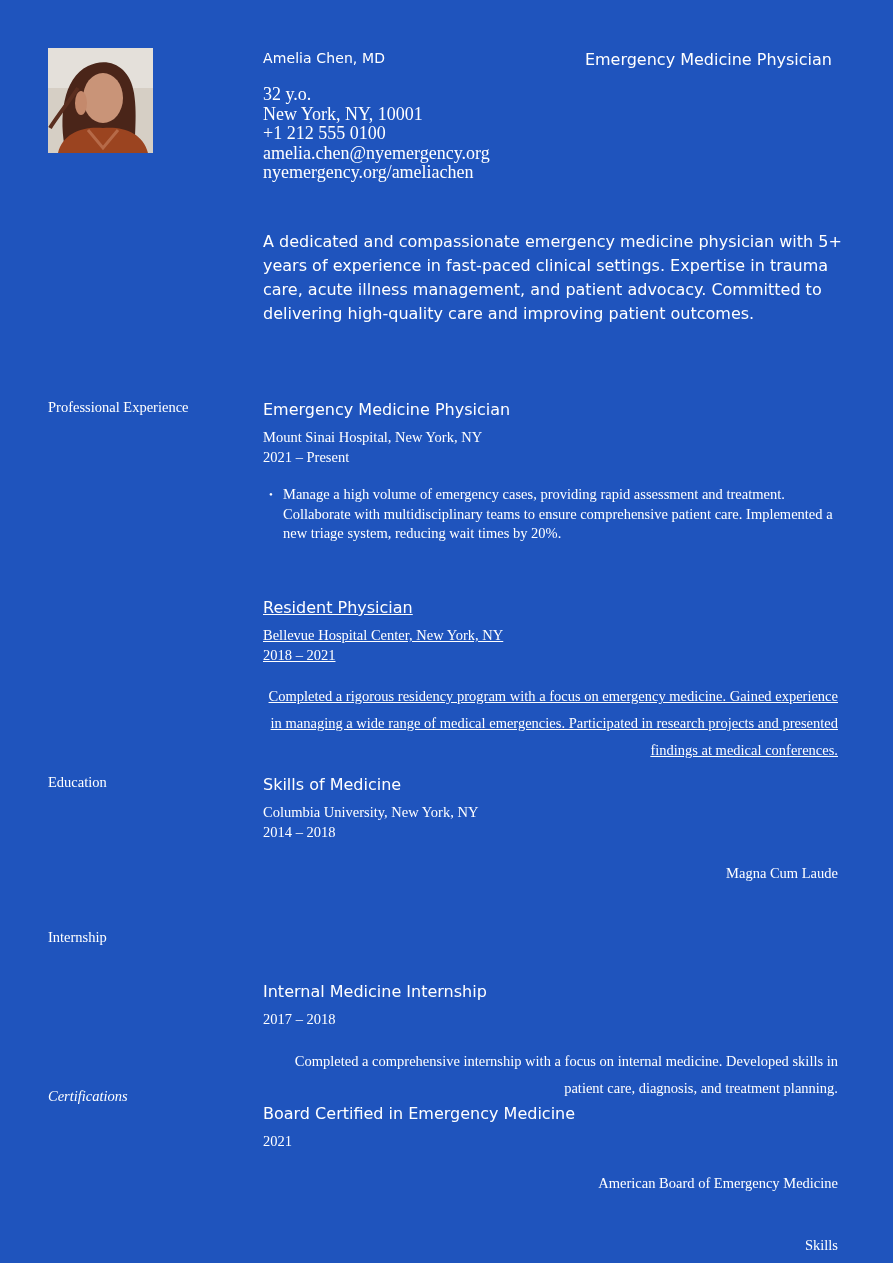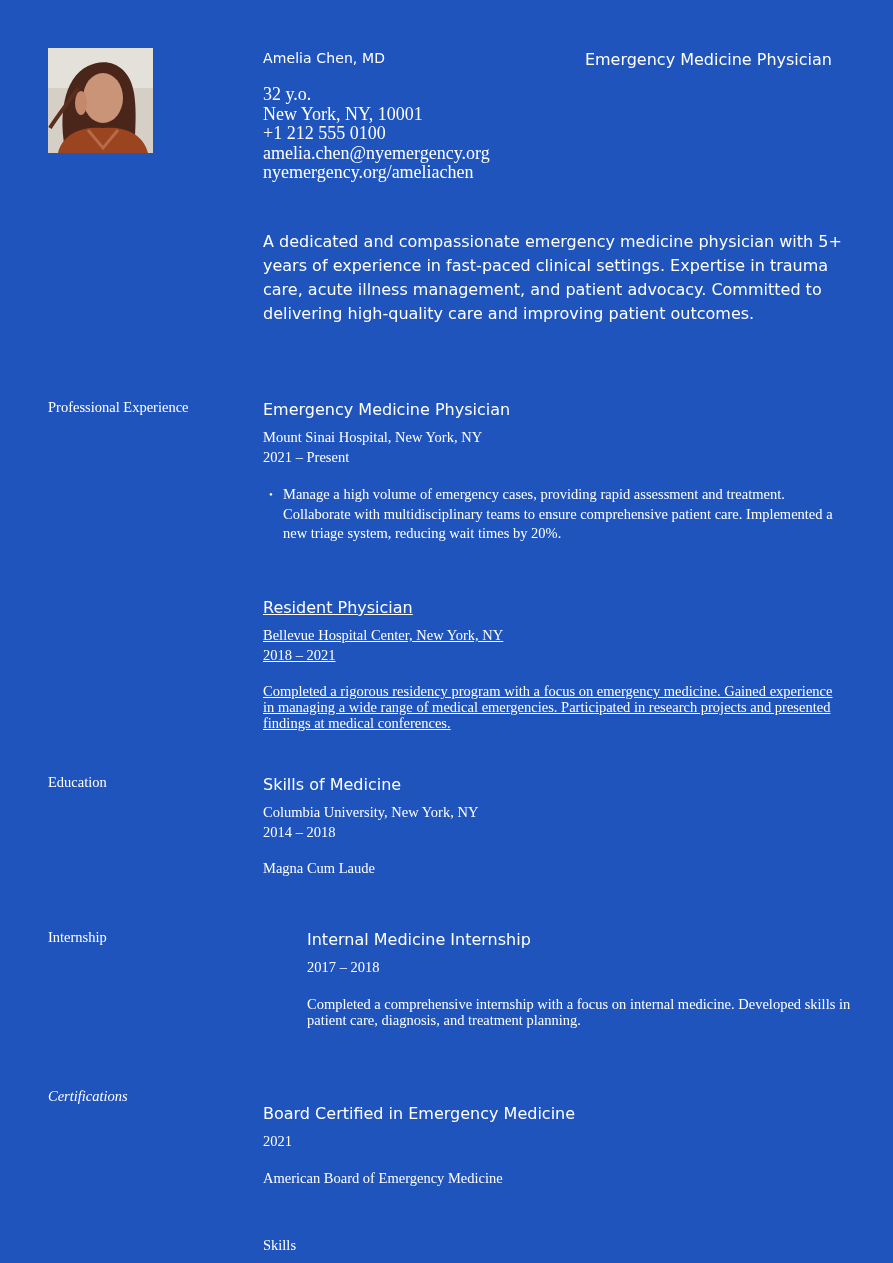--- a/index.html
+++ b/index.html
@@ -27,21 +27,21 @@
     .summary {
       position: absolute; left: 263px; top: 230px; width: 580px;
       font-size: 16px; line-height: 24px;
     }
 
     .section-label { position: absolute; left: 48px; font-size: 14.5px; }
 
     .entry { position: absolute; left: 263px; width: 575px; }
     .entry-title { font-size: 16px; line-height: 20px; margin: 0 0 8px 0; }
     .entry-meta { font-size: 14.5px; line-height: 19.5px; }
-    .entry-desc { font-size: 14.5px; line-height: 16px; margin-top: 18px; }
+    .entry-desc { font-size: 14.5px; line-height: 27px; margin-top: 18px; text-align: right; }
     .bullet-list { list-style: none; margin: 18px 0 0 0; padding: 0; font-size: 14.5px; line-height: 19.5px; }
     .bullet-list li { position: relative; padding-left: 20px; }
     .bullet-list li::before { content: "•"; position: absolute; left: 6px; top: 0; font-size: 11px; }
   </style>
 </head>
 <body>
 
 <div class="photo">
   <svg width="105" height="105" viewBox="0 0 105 105">
     <rect width="105" height="105" fill="#d6cfc5"></rect>
@@ -90,27 +90,27 @@
 
 <div class="entry" style="top:775px;">
   <div class="entry-title sans">Skills of Medicine</div>
   <div class="entry-meta serif">Columbia University, New York, NY</div>
   <div class="entry-meta serif">2014 – 2018</div>
   <div class="entry-desc serif">Magna Cum Laude</div>
 </div>
 
 <div class="section-label serif" style="top:929px;">Internship</div>
 
-<div class="entry" style="top:930px;margin-left:44px;">
+<div class="entry" style="top:982px;">
   <div class="entry-title sans">Internal Medicine Internship</div>
   <div class="entry-meta serif">2017 – 2018</div>
   <div class="entry-desc serif">Completed a comprehensive internship with a focus on internal medicine. Developed skills in patient care, diagnosis, and treatment planning.</div>
 </div>
 
 <div class="section-label serif" style="top:1088px;font-style:italic;">Certifications</div>
 
 <div class="entry" style="top:1104px;">
   <div class="entry-title sans">Board Certified in Emergency Medicine</div>
   <div class="entry-meta serif">2021</div>
   <div class="entry-desc serif">American Board of Emergency Medicine</div>
 </div>
 
-<div class="entry serif" style="top:1237px; font-size:14.5px;">Skills</div>
+<div class="entry serif" style="top:1237px; font-size:14.5px;text-align:right;">Skills</div>
 
 </body></html>

